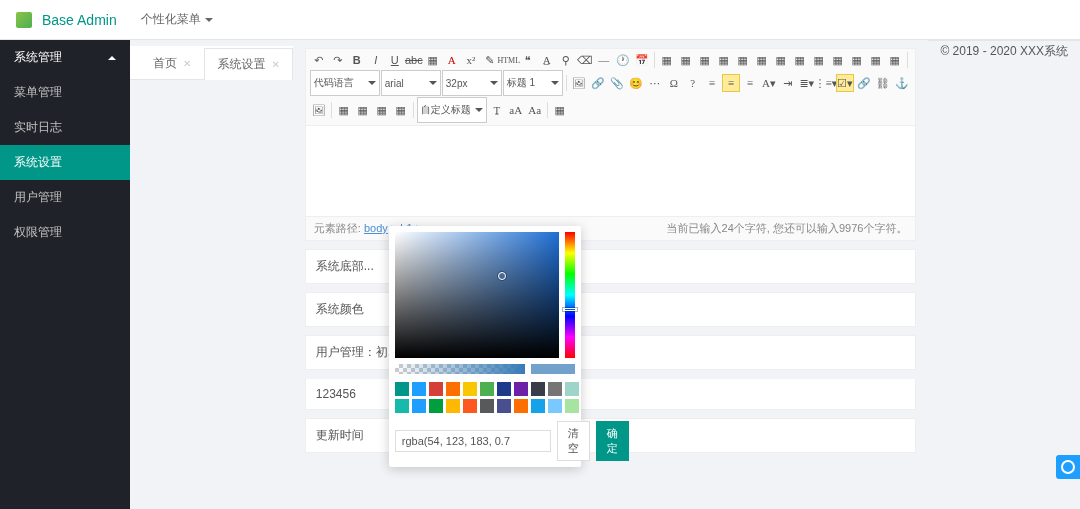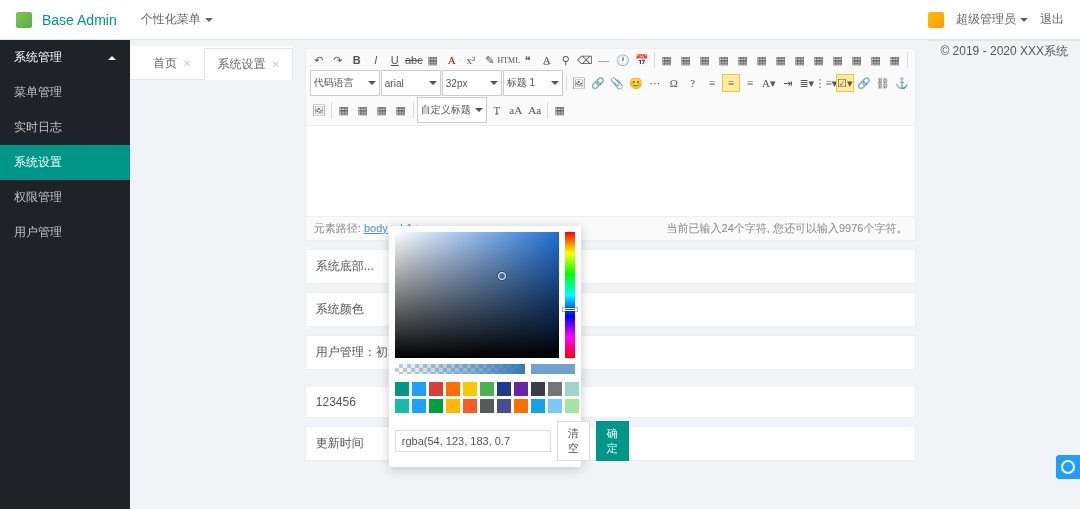--- a/index.html
+++ b/index.html
@@ -72,50 +72,42 @@
 <body>
 
 <div class="header">
   <div class="logo"></div>
   <div class="brand">Base Admin</div>
   <div class="menu-top">
     <span>个性化菜单</span>
     <span class="caret"></span>
   </div>
   <div class="spacer"></div>
-  <div class="user-area">
-    <div class="avatar"></div>
-    <div class="menu-top">
-      <span>超级管理员</span>
-      <span class="caret"></span>
-    </div>
-    <span>退出</span>
-  </div>
 </div>
 
 <div class="layout">
   <div class="sidebar">
     <div class="side-item parent">
       <span>系统管理</span>
       <span class="arrow-up"></span>
     </div>
     <div class="side-item">
         <span>菜单管理</span>
       </div>
     <div class="side-item">
         <span>实时日志</span>
       </div>
     <div class="side-item active">
         <span>系统设置</span>
       </div>
     <div class="side-item">
+        <span>用户管理</span>
+      </div>
+    <div class="side-item">
         <span>权限管理</span>
-      </div>
-    <div class="side-item">
-        <span>用户管理</span>
       </div>
   </div>
 
   <div class="main">
     <div class="tabs">
       <div class="tab">
         <span>首页</span>
         <span class="close">✕</span>
       </div>
       <div class="tab active">
@@ -236,21 +228,21 @@
       <div class="form-row">
         <div class="form-label">系统底部...</div>
         <div class="form-input"></div>
       </div>
       <div class="form-row">
         <div class="form-label">系统颜色</div>
         <div class="form-input"></div>
       </div>
 
       <div class="form-block">用户管理：初...</div>
-      <div class="form-block" style="margin-top:17px;border-top:none">123456</div>
+      <div class="form-block" style="margin-top:9px;border-top:none">123456</div>
 
       <div class="form-row">
         <div class="form-label">更新时间</div>
         <div class="form-input"></div>
       </div>
 
       <div class="colorpicker">
         <div class="cp-main">
           <div class="cp-sv">
             <div class="cp-cursor" style="left:65%;top:35%"></div>

